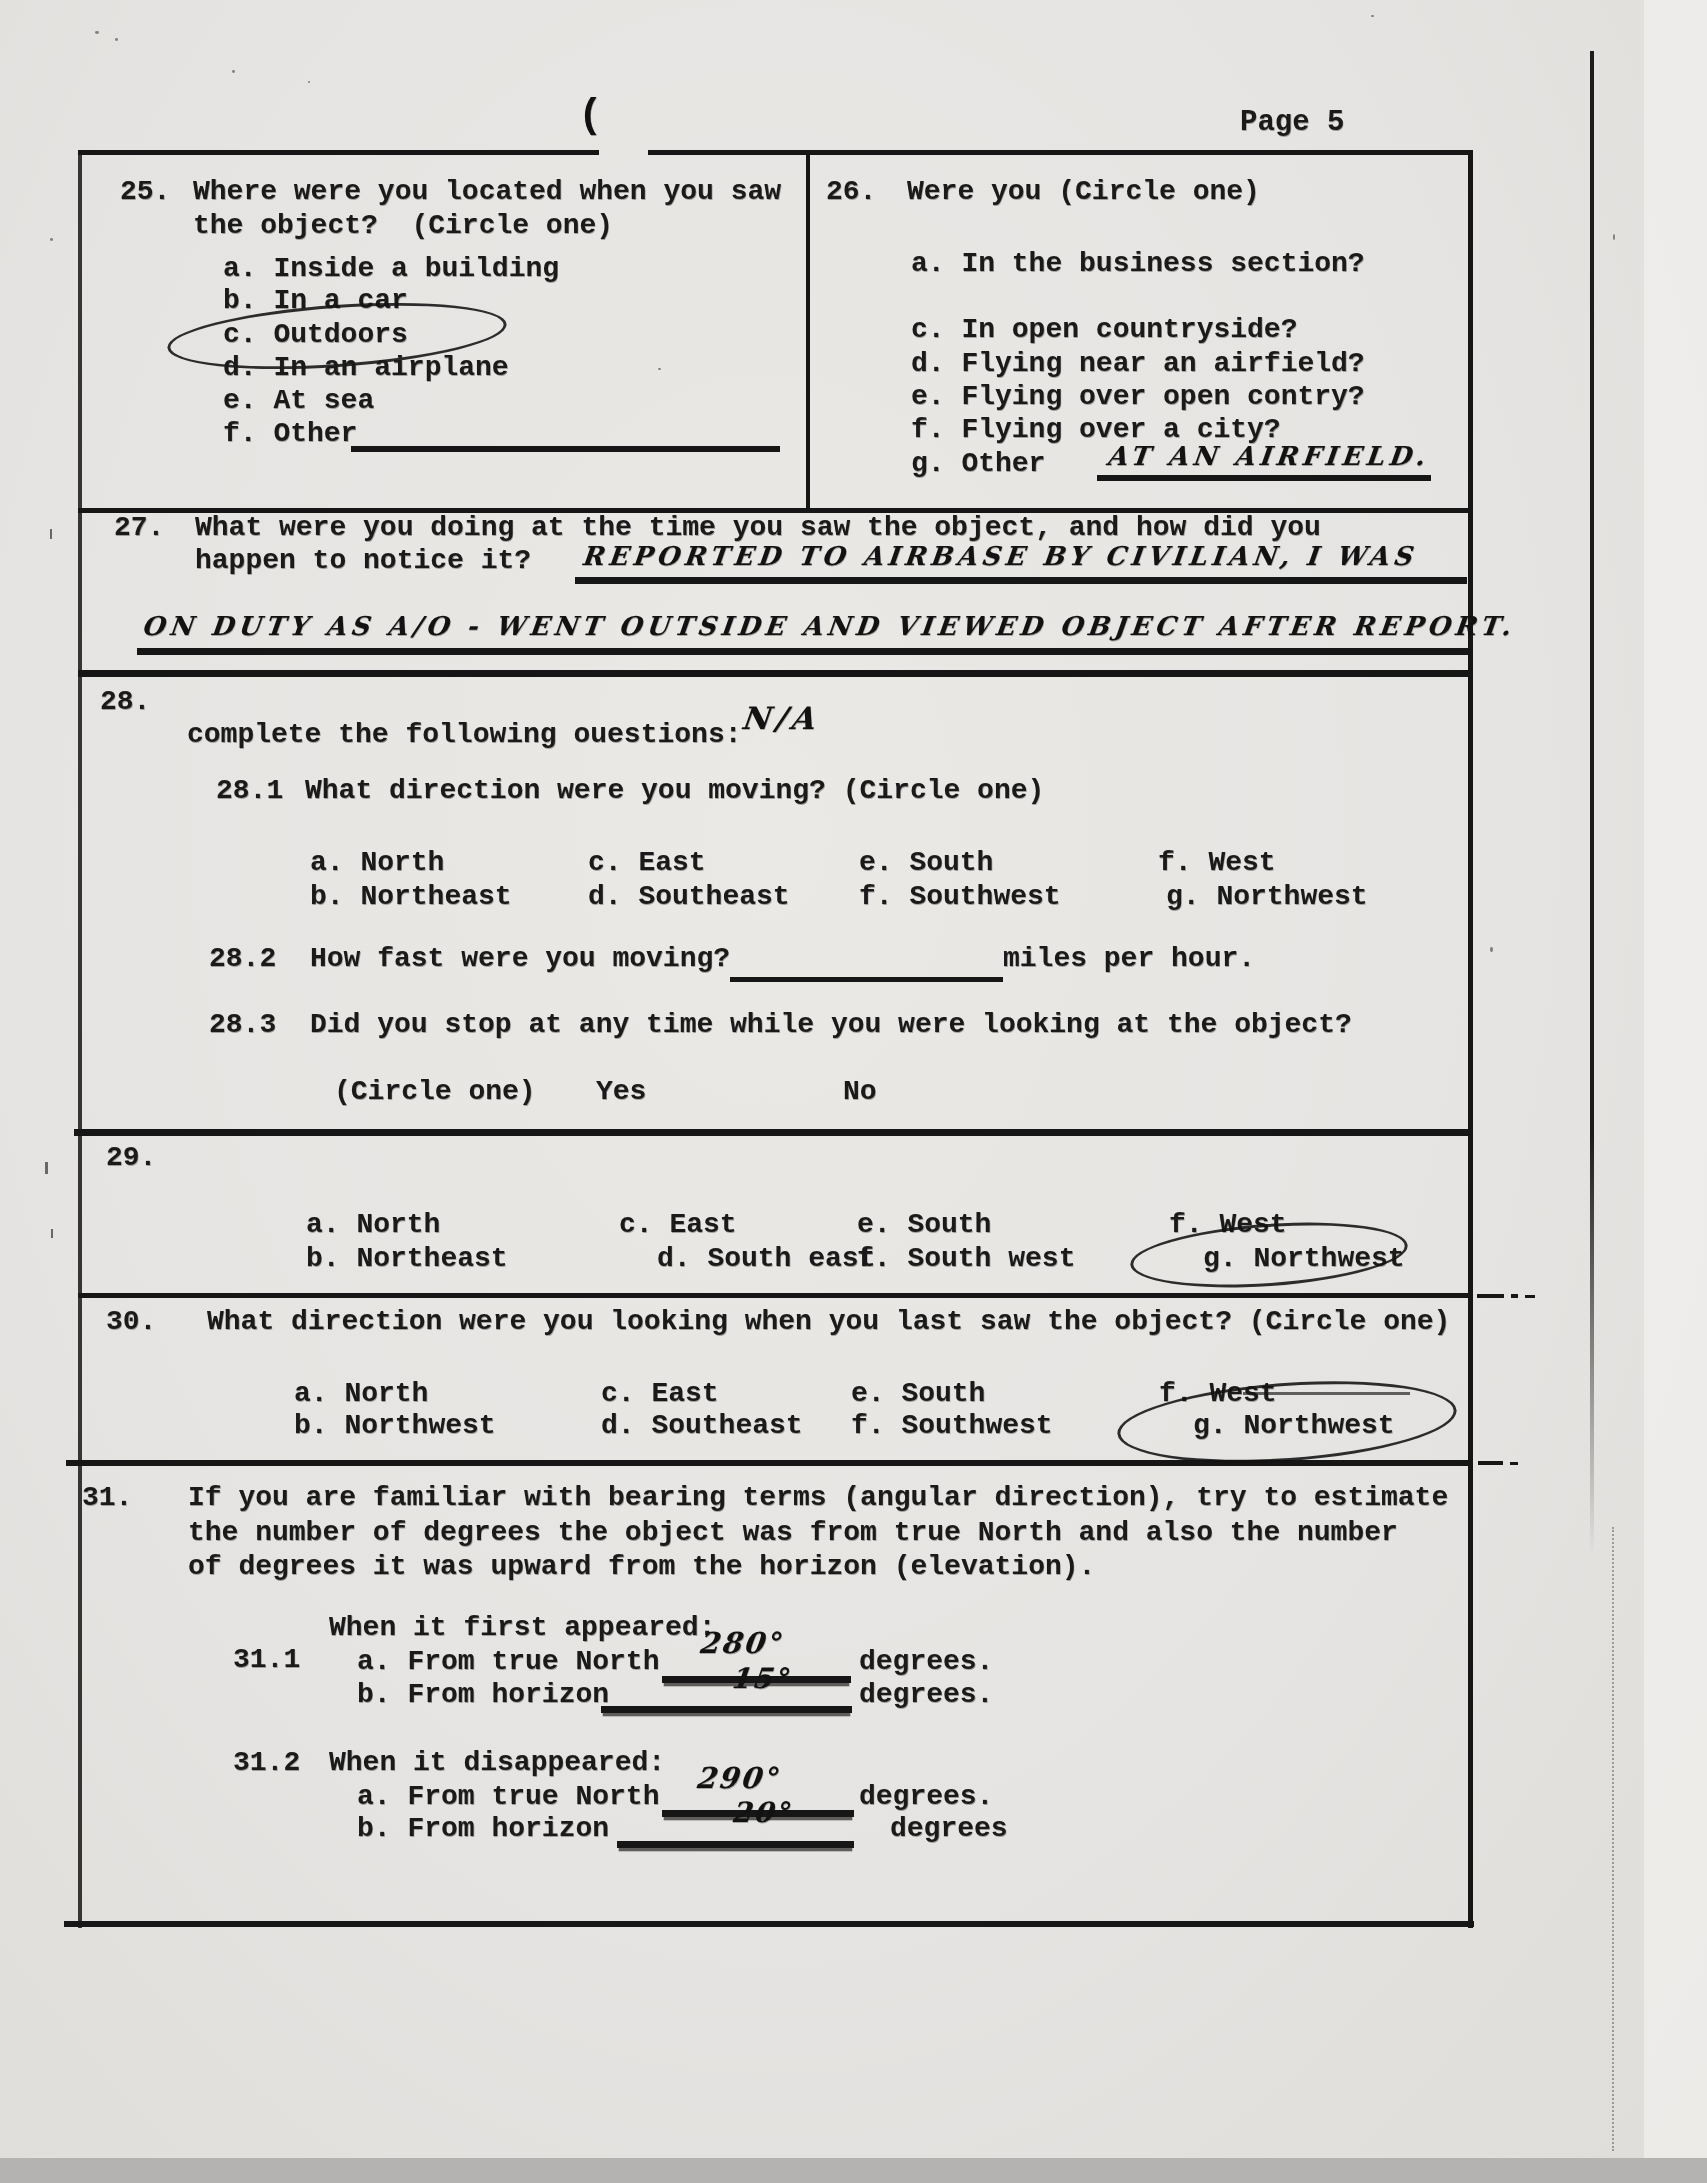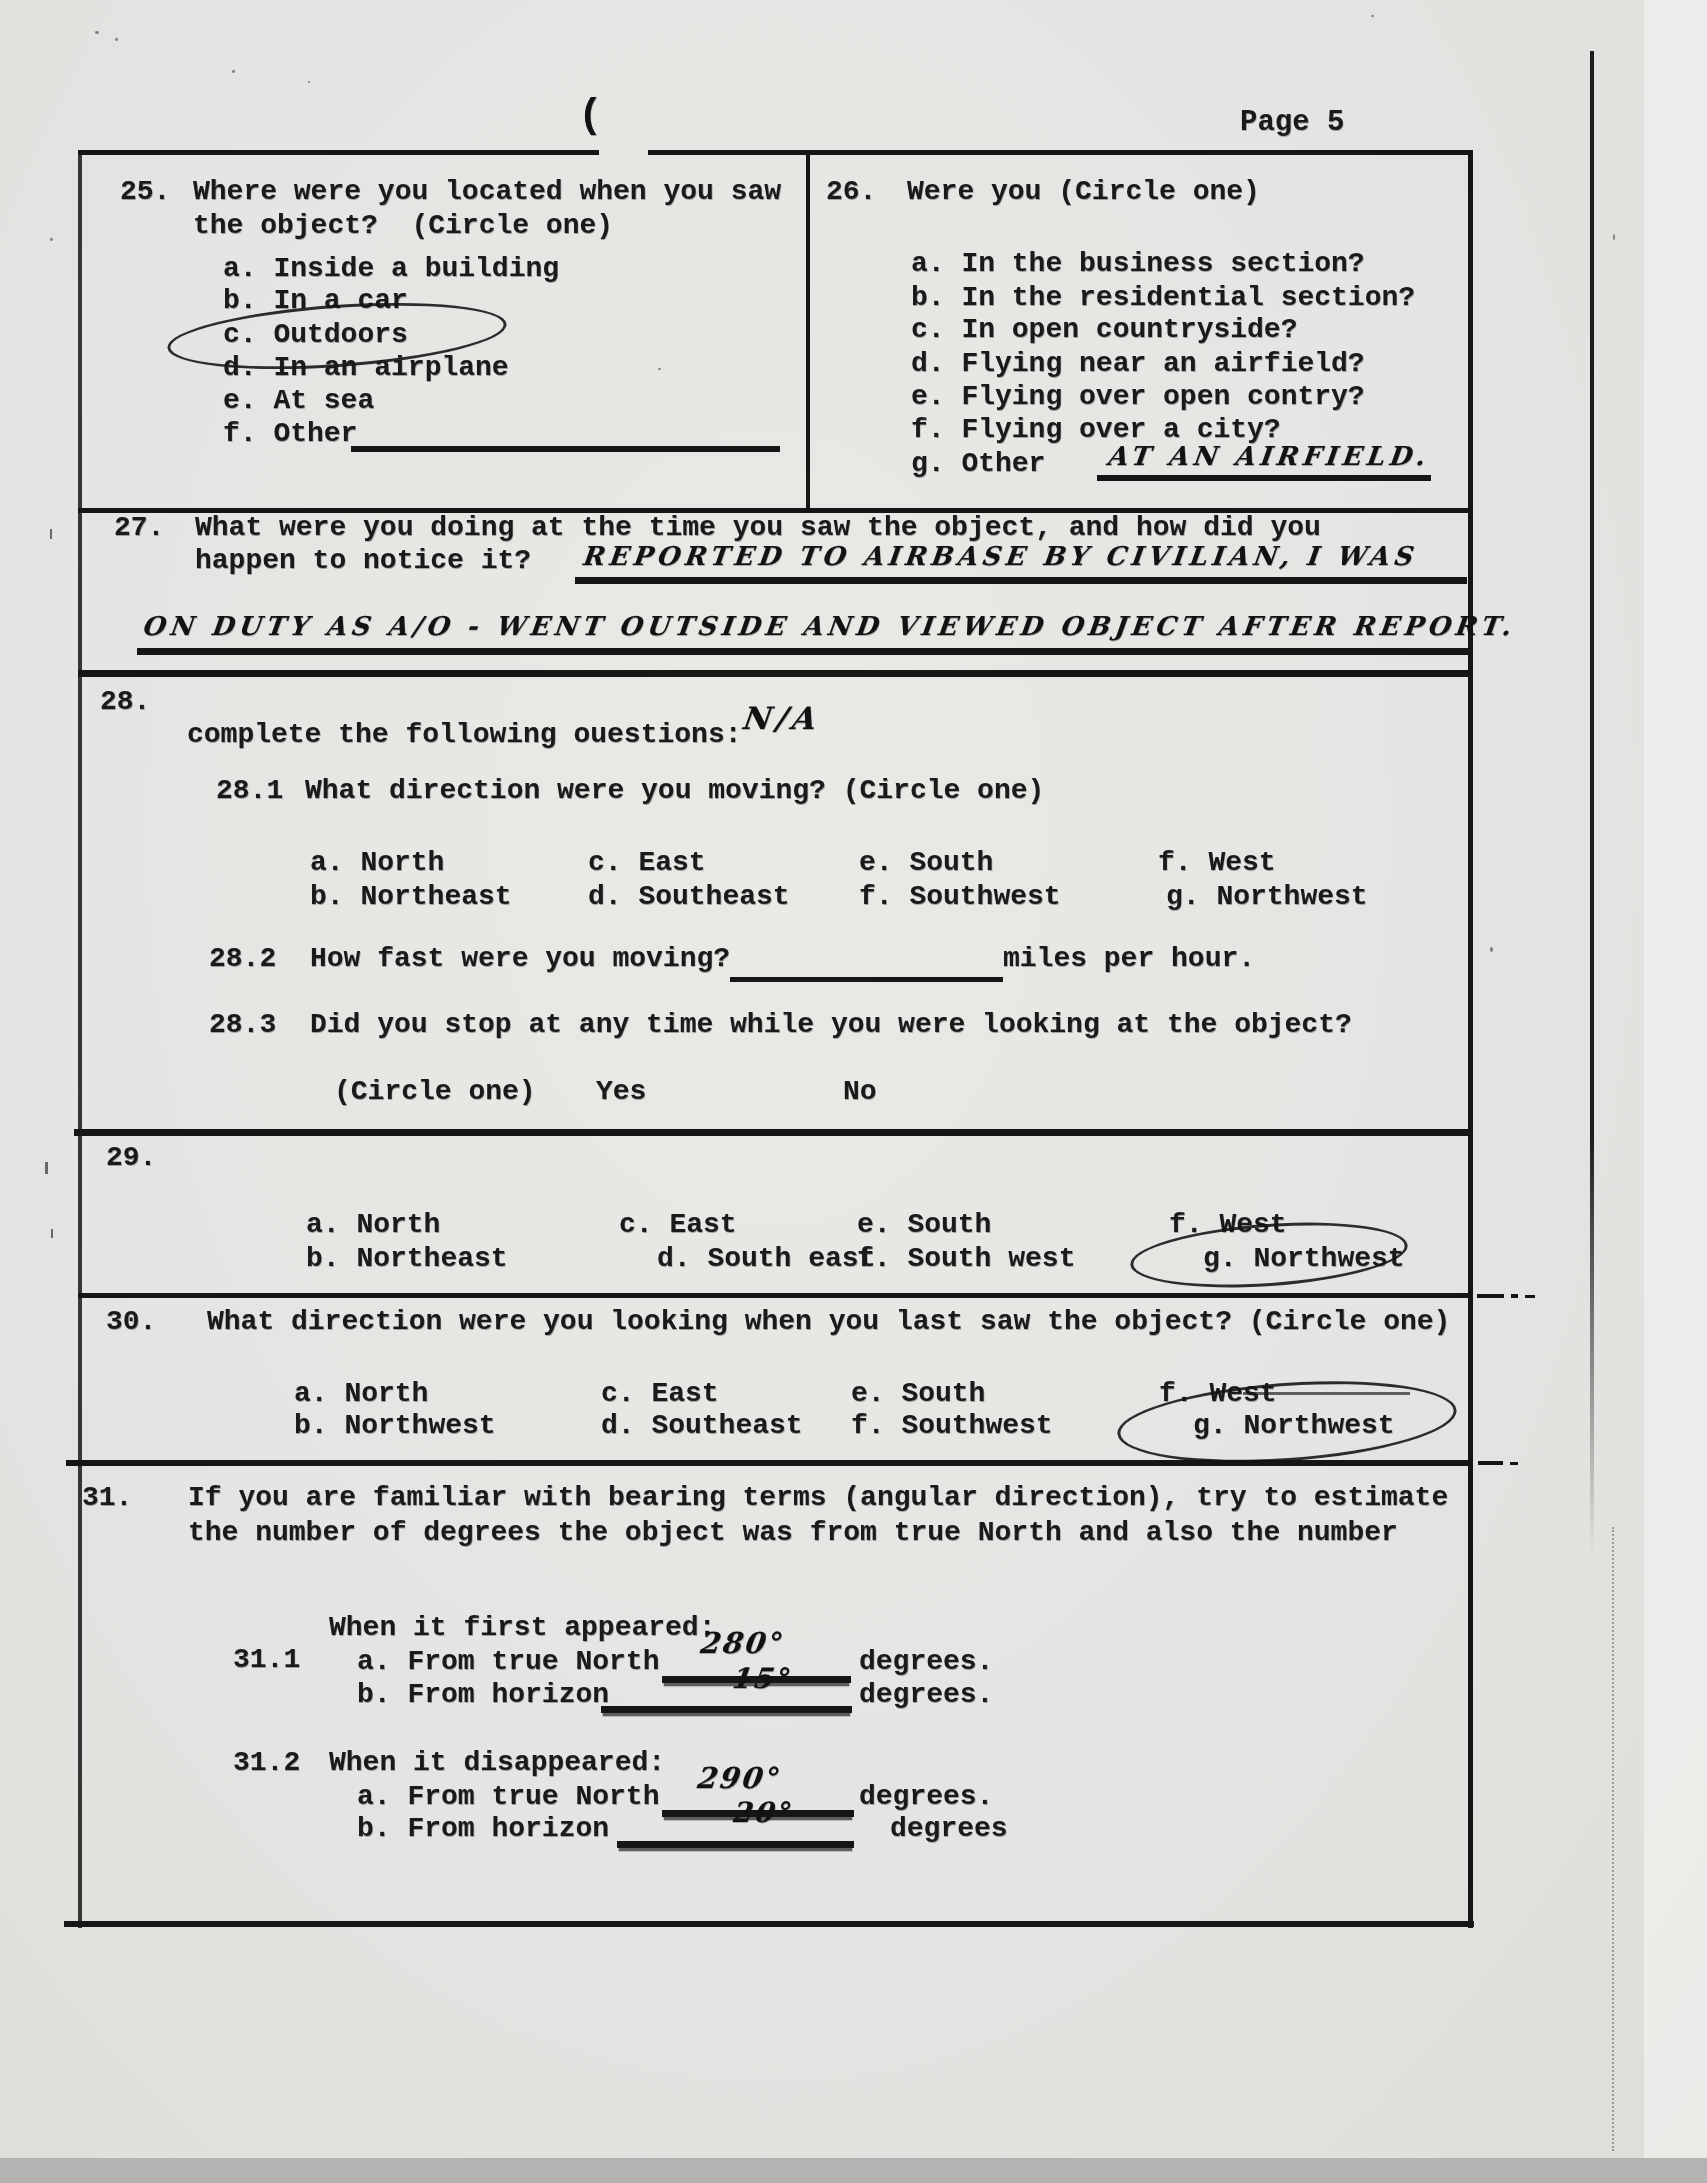--- a/index.html
+++ b/index.html
@@ -68,21 +68,20 @@
   <div class="t" style="left:223px;top:320px;">c. Outdoors</div>
   <div class="ell" style="left:167px;top:305px;width:334px;height:56px;transform:rotate(-4deg);"></div>
   <div class="t" style="left:223px;top:353px;">d. In an airplane</div>
   <div class="t" style="left:223px;top:386px;">e. At sea</div>
   <div class="t" style="left:223px;top:419px;">f. Other</div>
   <div class="ln" style="left:351px;top:446px;width:429px;height:5.6px;"></div>
 
   <div class="t" style="left:826px;top:177px;">26.</div>
   <div class="t" style="left:907px;top:177px;">Were you (Circle one)</div>
   <div class="t" style="left:911px;top:249px;">a. In the business section?</div>
-  <div class="t" style="left:911px;top:283px;">b. In the residential section?</div>
   <div class="t" style="left:911px;top:315px;">c. In open countryside?</div>
   <div class="t" style="left:911px;top:349px;">d. Flying near an airfield?</div>
   <div class="t" style="left:911px;top:382px;">e. Flying over open contry?</div>
   <div class="t" style="left:911px;top:415px;">f. Flying over a city?</div>
   <div class="t" style="left:911px;top:449px;">g. Other</div>
   <div class="hw" style="left:1109px;top:443px;">AT AN AIRFIELD.</div>
   <div class="ln" style="left:1097px;top:475px;width:334px;height:5.6px;"></div>
 
   <div class="t" style="left:114px;top:513px;">27.</div>
   <div class="t" style="left:195px;top:513px;">What were you doing at the time you saw the object, and how did you</div>
@@ -138,20 +137,21 @@
   <div class="ln" style="left:1243px;top:1392px;width:167px;height:3.3px;opacity:.65;"></div>
   <div class="t" style="left:294px;top:1411px;">b. Northwest</div>
   <div class="t" style="left:601px;top:1411px;">d. Southeast</div>
   <div class="t" style="left:851px;top:1411px;">f. Southwest</div>
   <div class="t" style="left:1193px;top:1411px;">g. Northwest</div>
   <div class="ell" style="left:1117px;top:1383px;width:334px;height:72px;transform:rotate(-4deg);"></div>
 
   <div class="t" style="left:82px;top:1483px;">31.</div>
   <div class="t" style="left:188px;top:1483px;">If you are familiar with bearing terms (angular direction), try to estimate</div>
   <div class="t" style="left:188px;top:1518px;">the number of degrees the object was from true North and also the number</div>
+  <div class="t" style="left:188px;top:1552px;">of degrees it was upward from the horizon (elevation).</div>
 
   <div class="t" style="left:233px;top:1613px;margin-top:32px;">31.1</div>
   <div class="t" style="left:329px;top:1613px;">When it first appeared:</div>
   <div class="t" style="left:357px;top:1647px;">a. From true North</div>
   <div class="hw" style="left:701px;top:1629px;font-size:29px;letter-spacing:2.2px;">280°</div>
   <div class="ln" style="left:662px;top:1676px;width:189px;height:7.2px;box-shadow:0 5px 0 -1.7px rgba(20,20,20,.65);"></div>
   <div class="t" style="left:859px;top:1647px;">degrees.</div>
   <div class="t" style="left:357px;top:1680px;">b. From horizon</div>
   <div class="hw" style="left:733px;top:1665px;font-size:28px;letter-spacing:2.2px;">15°</div>
   <div class="ln" style="left:601px;top:1706px;width:251px;height:7.2px;box-shadow:0 5px 0 -1.7px rgba(20,20,20,.65);"></div>

